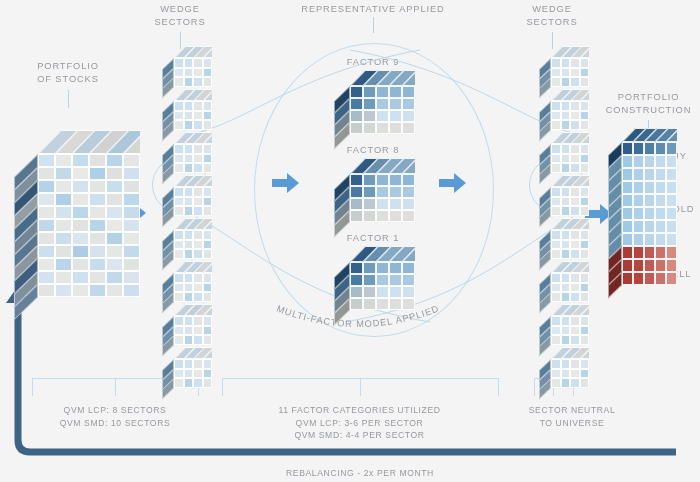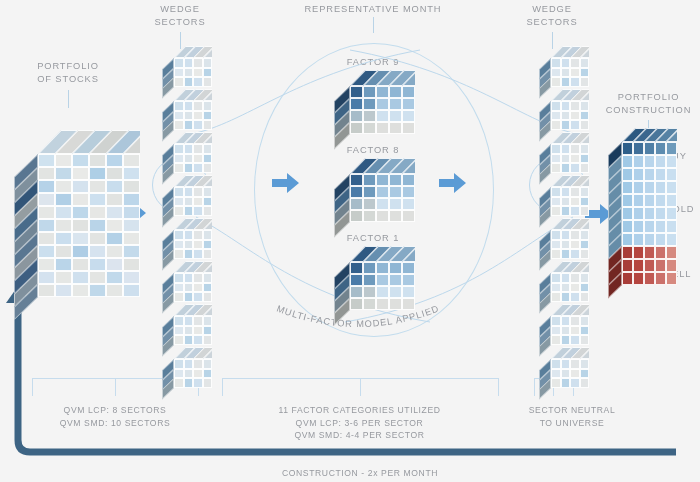--- a/index.html
+++ b/index.html
@@ -56,21 +56,21 @@
 <div id="stage"></div>
 
 <div class="lbl" style="left:18px;top:60px;width:100px;">PORTFOLIO
 OF STOCKS</div>
 <div class="tick" style="left:68px;top:90px;height:18px;"></div>
 
 <div class="lbl" style="left:140px;top:3px;width:80px;">WEDGE
 SECTORS</div>
 <div class="tick" style="left:180px;top:32px;height:17px;"></div>
 
-<div class="lbl" style="left:283px;top:3px;width:180px;">REPRESENTATIVE MONTH</div>
+<div class="lbl" style="left:283px;top:3px;width:180px;">REPRESENTATIVE APPLIED</div>
 <div class="tick" style="left:373px;top:17px;height:16px;"></div>
 
 <div class="lbl" style="left:512px;top:3px;width:80px;">WEDGE
 SECTORS</div>
 <div class="tick" style="left:552px;top:32px;height:17px;"></div>
 
 <div class="lbl" style="left:597px;top:91px;width:103px;">PORTFOLIO
 CONSTRUCTION</div>
 <div class="tick" style="left:648px;top:120px;height:15px;"></div>
 
@@ -142,21 +142,21 @@
 <div class="lbl sm" style="left:222px;top:404px;width:275px;">11 FACTOR CATEGORIES UTILIZED
 QVM LCP: 3-6 PER SECTOR
 QVM SMD: 4-4 PER SECTOR</div>
 <div class="lbl sm" style="left:497px;top:404px;width:150px;">SECTOR NEUTRAL
 TO UNIVERSE</div>
 
 <svg id="rebalWrap">
   <path d="M676,452 L30,452 Q18,452 18,440 L18,300" fill="none" stroke="#3d6484" stroke-width="7" stroke-linecap="butt"></path>
   <path d="M18,286 L30,303 L6,303 Z" fill="#3d6484"></path>
 </svg>
-<div class="lbl sm" style="left:230px;top:467px;width:260px;">CONSTRUCTION - 2x PER MONTH</div>
+<div class="lbl sm" style="left:230px;top:467px;width:260px;">REBALANCING - 2x PER MONTH</div>
 
 <div class="cubewrap" style="left: 14px; top: 130px; width: 126px; height: 167px;">
     <div class="topband" style="left: 0px; top: 0px; width: 126px; height: 24px;">
       <div class="sk" style="left: 0px; top: 0px; width: 17px; height: 24px; background: rgb(193, 210, 222); border: 0.6px solid rgba(255, 255, 255, 0.9); box-sizing: border-box; transform: skewX(-44deg); transform-origin: left bottom; margin-left: 24px;"></div>
       <div class="sk" style="left: 17px; top: 0px; width: 17px; height: 24px; background: rgb(216, 217, 215); border: 0.6px solid rgba(255, 255, 255, 0.9); box-sizing: border-box; transform: skewX(-44deg); transform-origin: left bottom; margin-left: 24px;"></div>
       <div class="sk" style="left: 34px; top: 0px; width: 17px; height: 24px; background: rgb(183, 205, 219); border: 0.6px solid rgba(255, 255, 255, 0.9); box-sizing: border-box; transform: skewX(-44deg); transform-origin: left bottom; margin-left: 24px;"></div>
       <div class="sk" style="left: 51px; top: 0px; width: 17px; height: 24px; background: rgb(207, 210, 208); border: 0.6px solid rgba(255, 255, 255, 0.9); box-sizing: border-box; transform: skewX(-44deg); transform-origin: left bottom; margin-left: 24px;"></div>
       <div class="sk" style="left: 68px; top: 0px; width: 17px; height: 24px; background: rgb(172, 198, 218); border: 0.6px solid rgba(255, 255, 255, 0.9); box-sizing: border-box; transform: skewX(-44deg); transform-origin: left bottom; margin-left: 24px;"></div>
       <div class="sk" style="left: 85px; top: 0px; width: 17px; height: 24px; background: rgb(212, 214, 212); border: 0.6px solid rgba(255, 255, 255, 0.9); box-sizing: border-box; transform: skewX(-44deg); transform-origin: left bottom; margin-left: 24px;"></div>
     </div>

